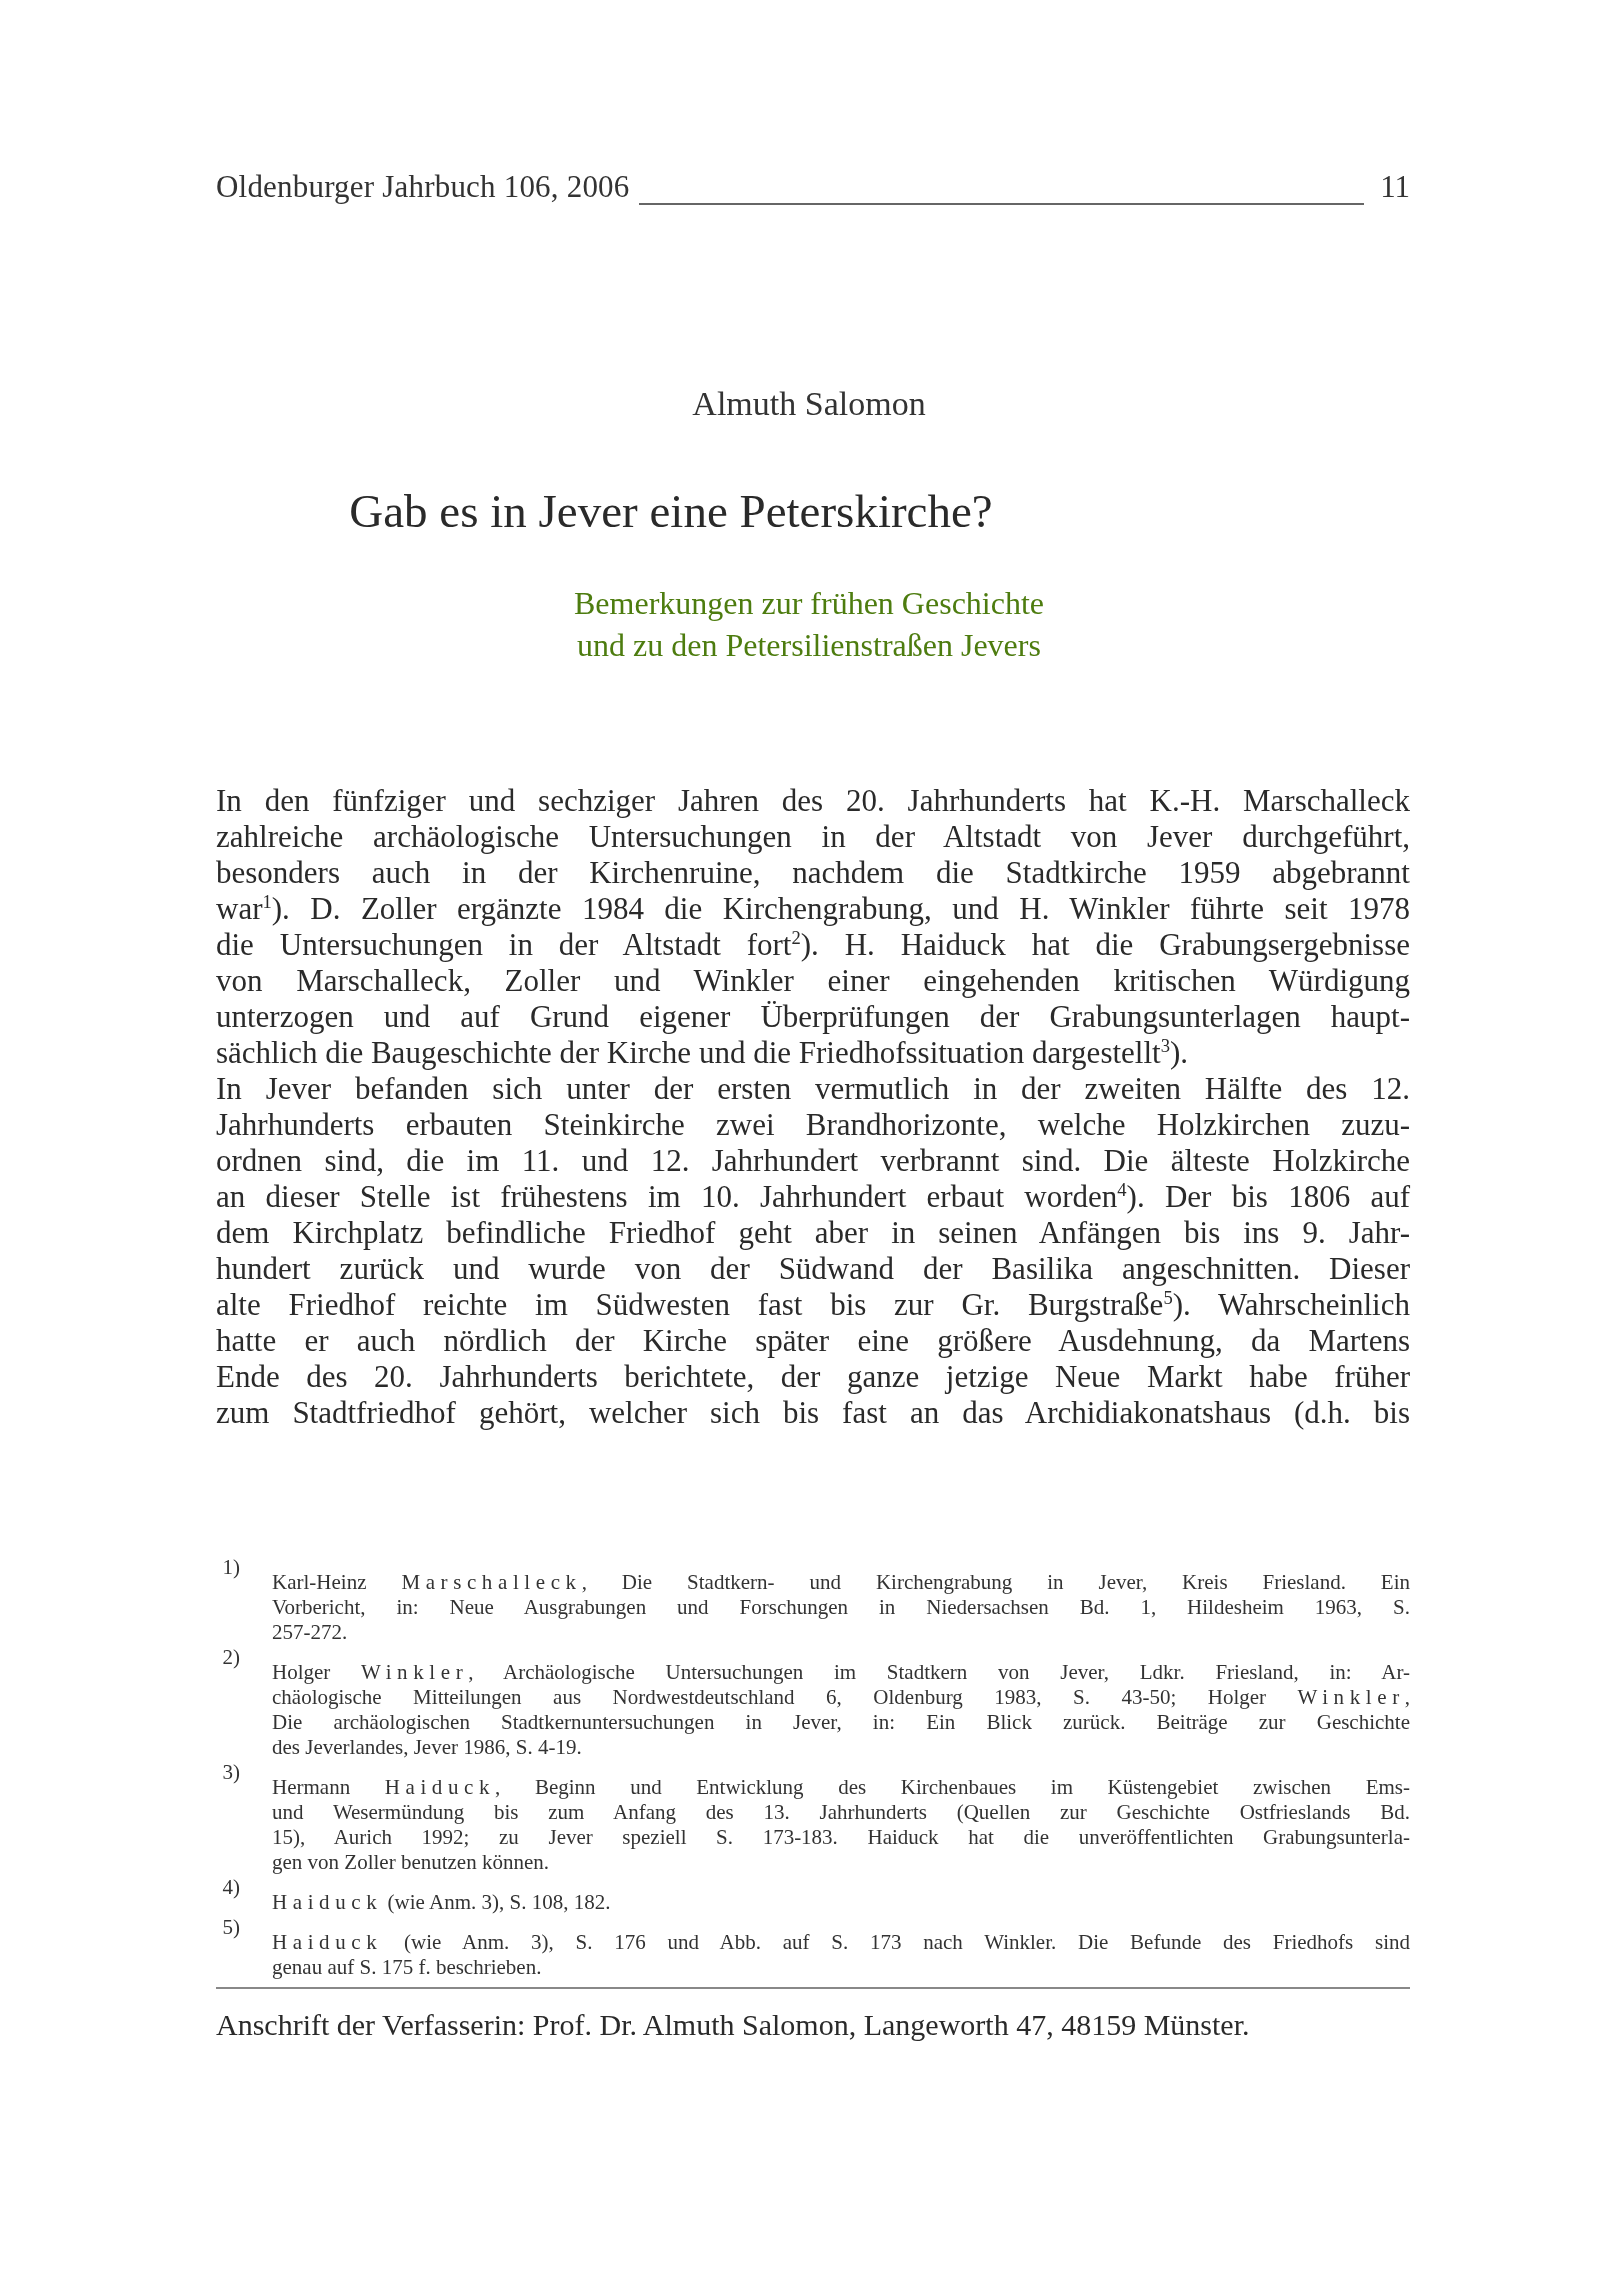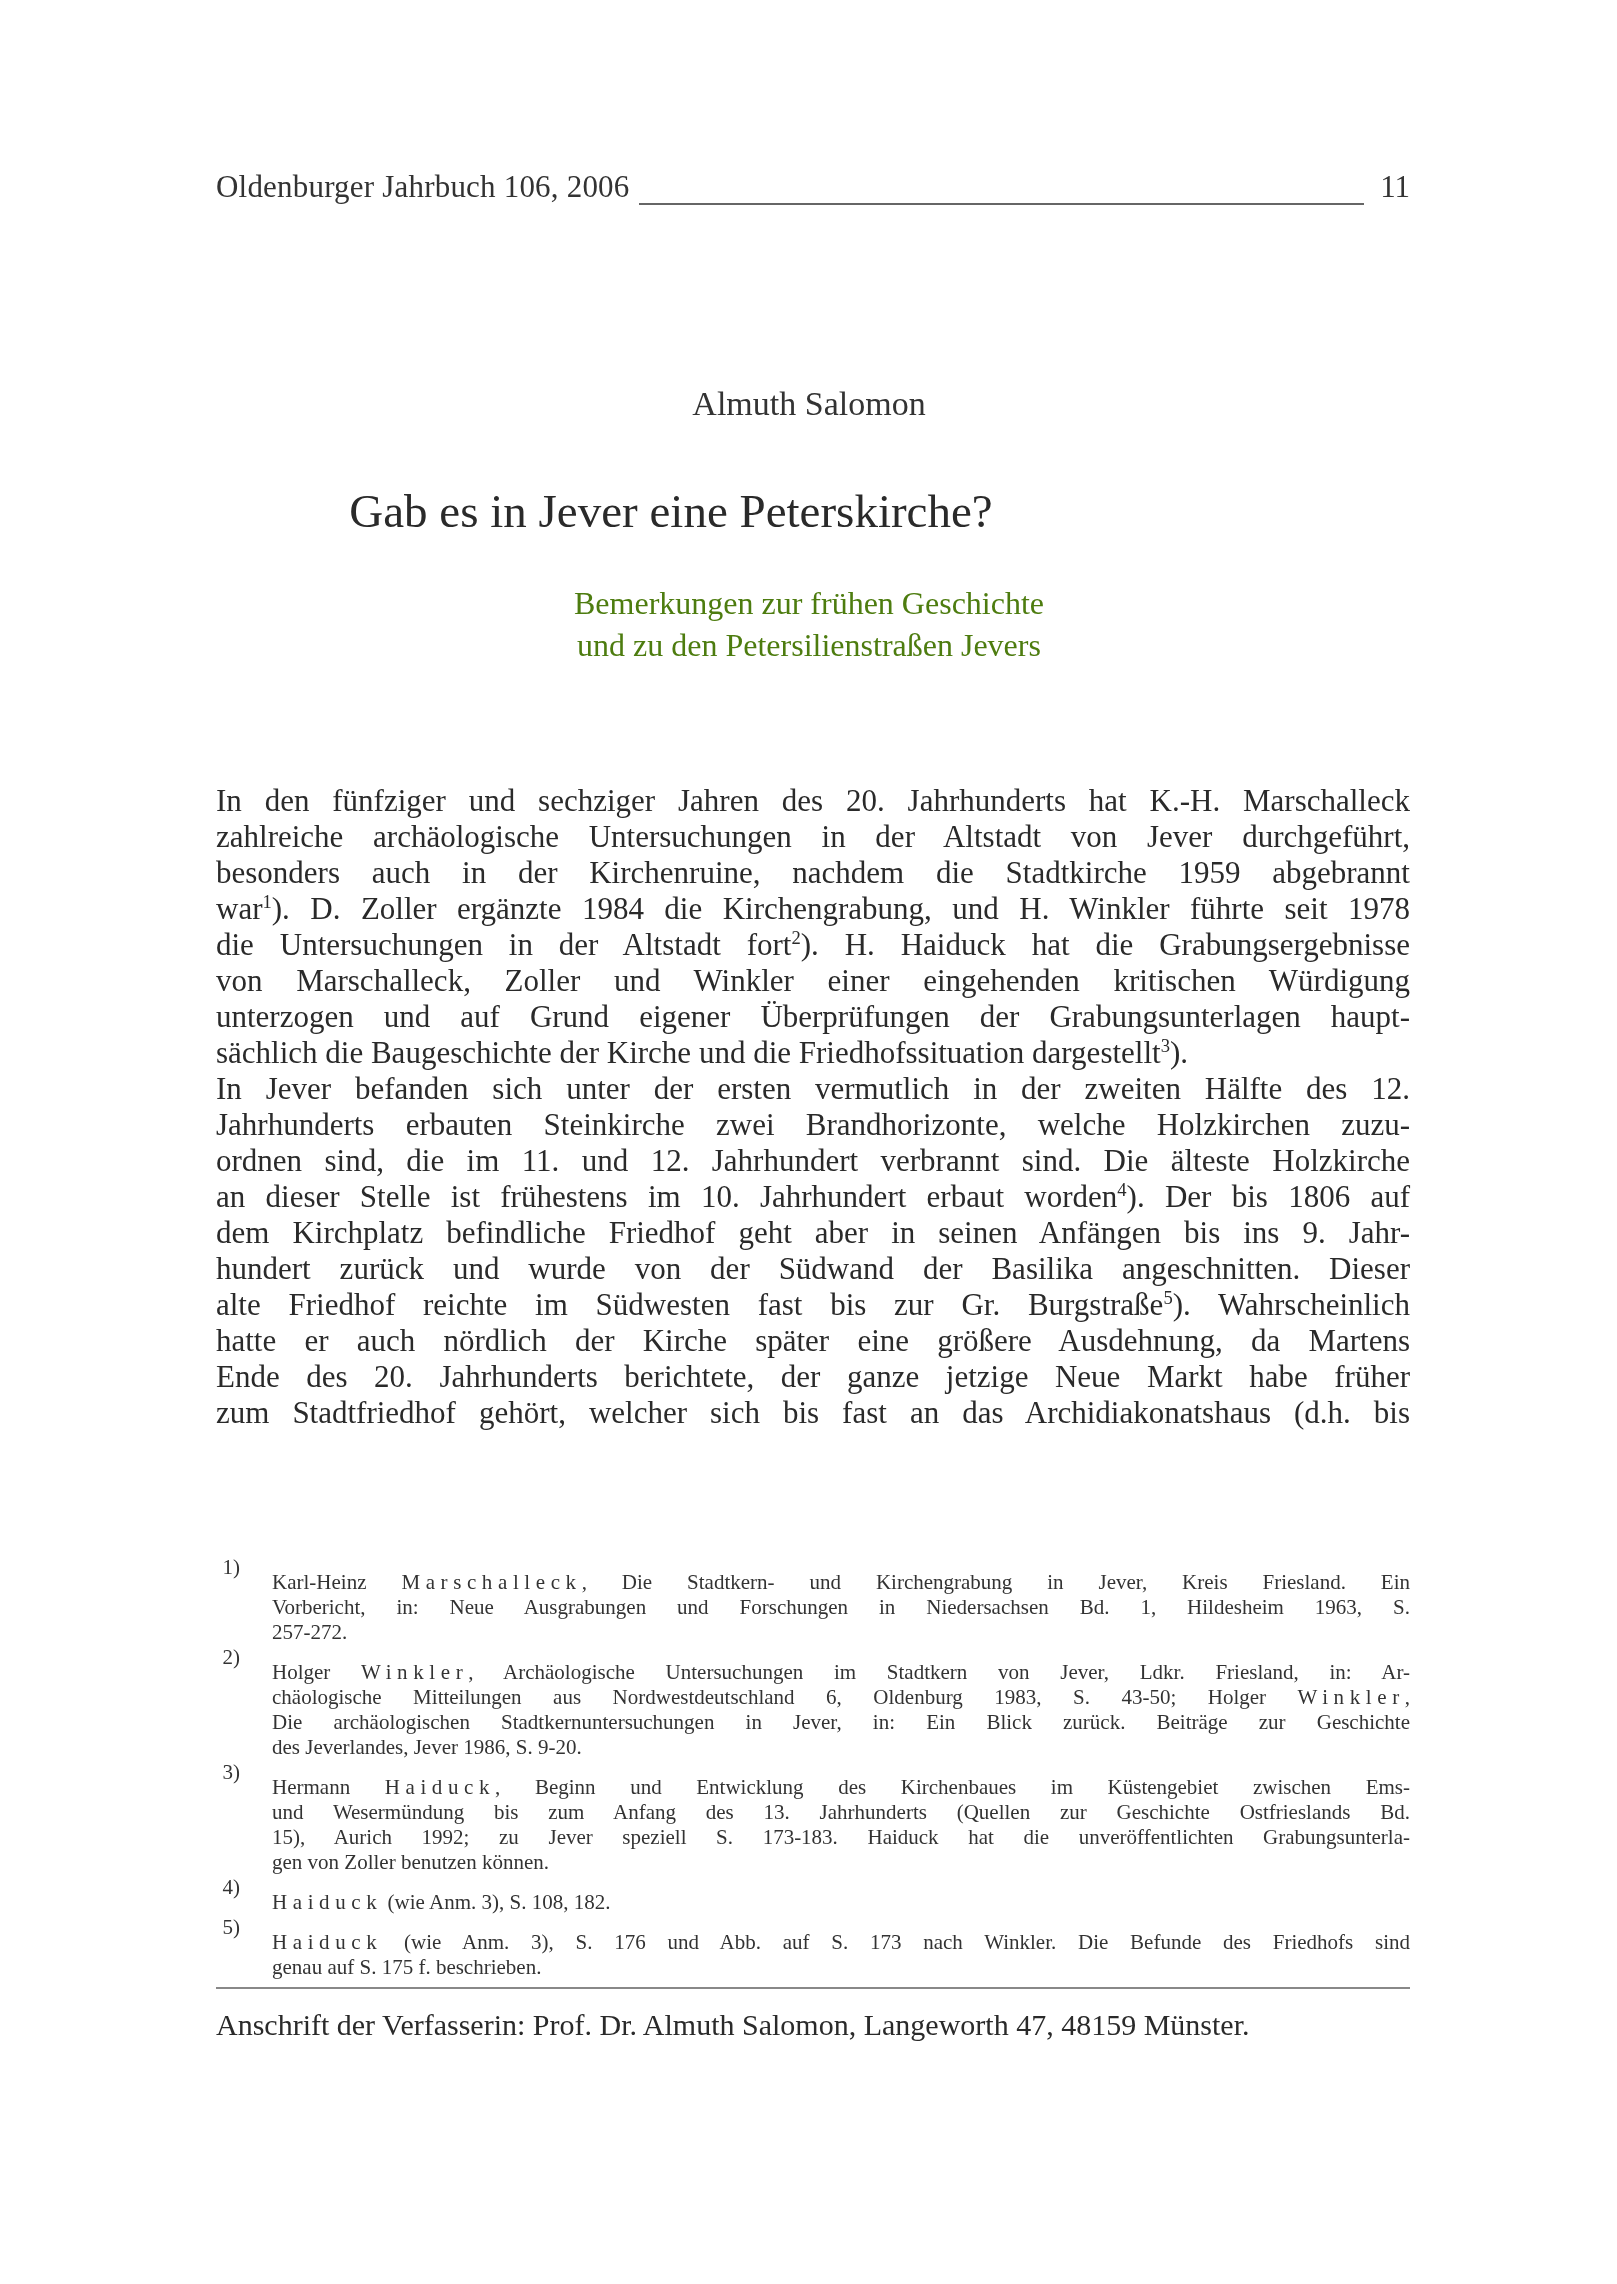--- a/index.html
+++ b/index.html
@@ -86,21 +86,21 @@
           <span class="fl">Vorbericht, in: Neue Ausgrabungen und Forschungen in Niedersachsen Bd. 1, Hildesheim 1963, S.</span>
           <span class="fl last">257-272.</span>
         </span>
       </div>
       <div class="footnote">
         <span class="num">2)</span>
         <span class="text">
           <span class="fl">Holger <span class="spaced">Winkler</span>, Archäologische Untersuchungen im Stadtkern von Jever, Ldkr. Friesland, in: Ar-</span>
           <span class="fl">chäologische Mitteilungen aus Nordwestdeutschland 6, Oldenburg 1983, S. 43-50; Holger <span class="spaced">Winkler</span>,</span>
           <span class="fl">Die archäologischen Stadtkernuntersuchungen in Jever, in: Ein Blick zurück. Beiträge zur Geschichte</span>
-          <span class="fl last">des Jeverlandes, Jever 1986, S. 9-20.</span>
+          <span class="fl last">des Jeverlandes, Jever 1986, S. 4-19.</span>
         </span>
       </div>
       <div class="footnote">
         <span class="num">3)</span>
         <span class="text">
           <span class="fl">Hermann <span class="spaced">Haiduck</span>, Beginn und Entwicklung des Kirchenbaues im Küstengebiet zwischen Ems-</span>
           <span class="fl">und Wesermündung bis zum Anfang des 13. Jahrhunderts (Quellen zur Geschichte Ostfrieslands Bd.</span>
           <span class="fl">15), Aurich 1992; zu Jever speziell S. 173-183. Haiduck hat die unveröffentlichten Grabungsunterla-</span>
           <span class="fl last">gen von Zoller benutzen können.</span>
         </span>

